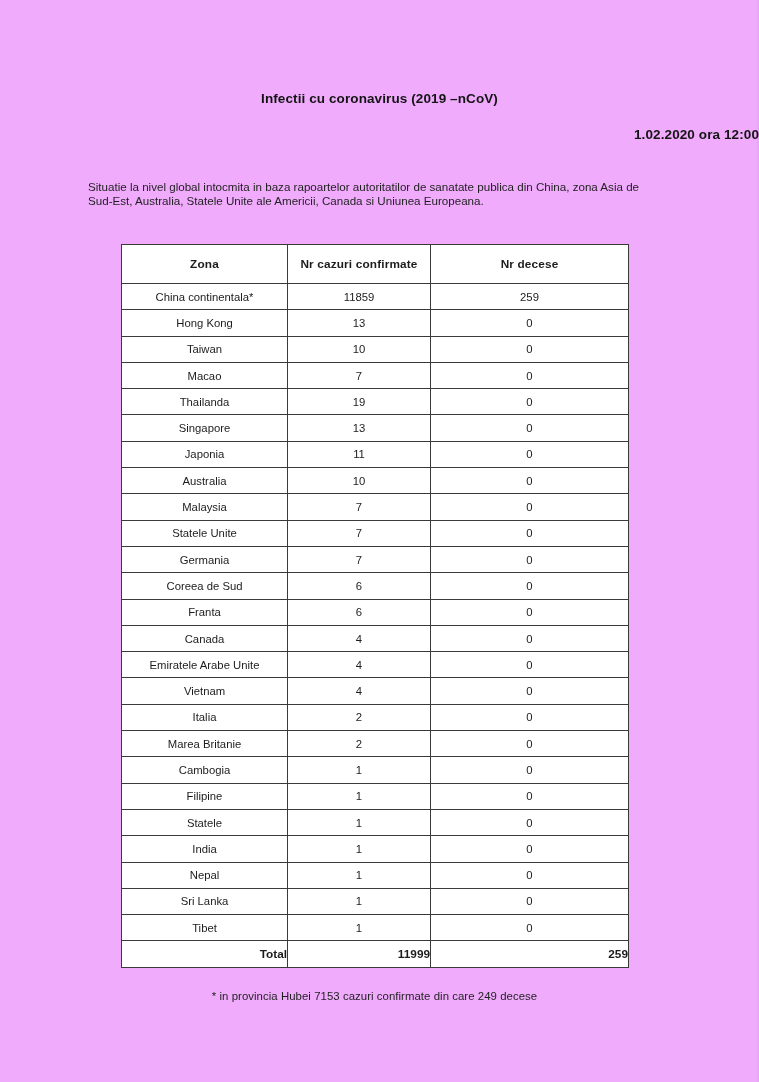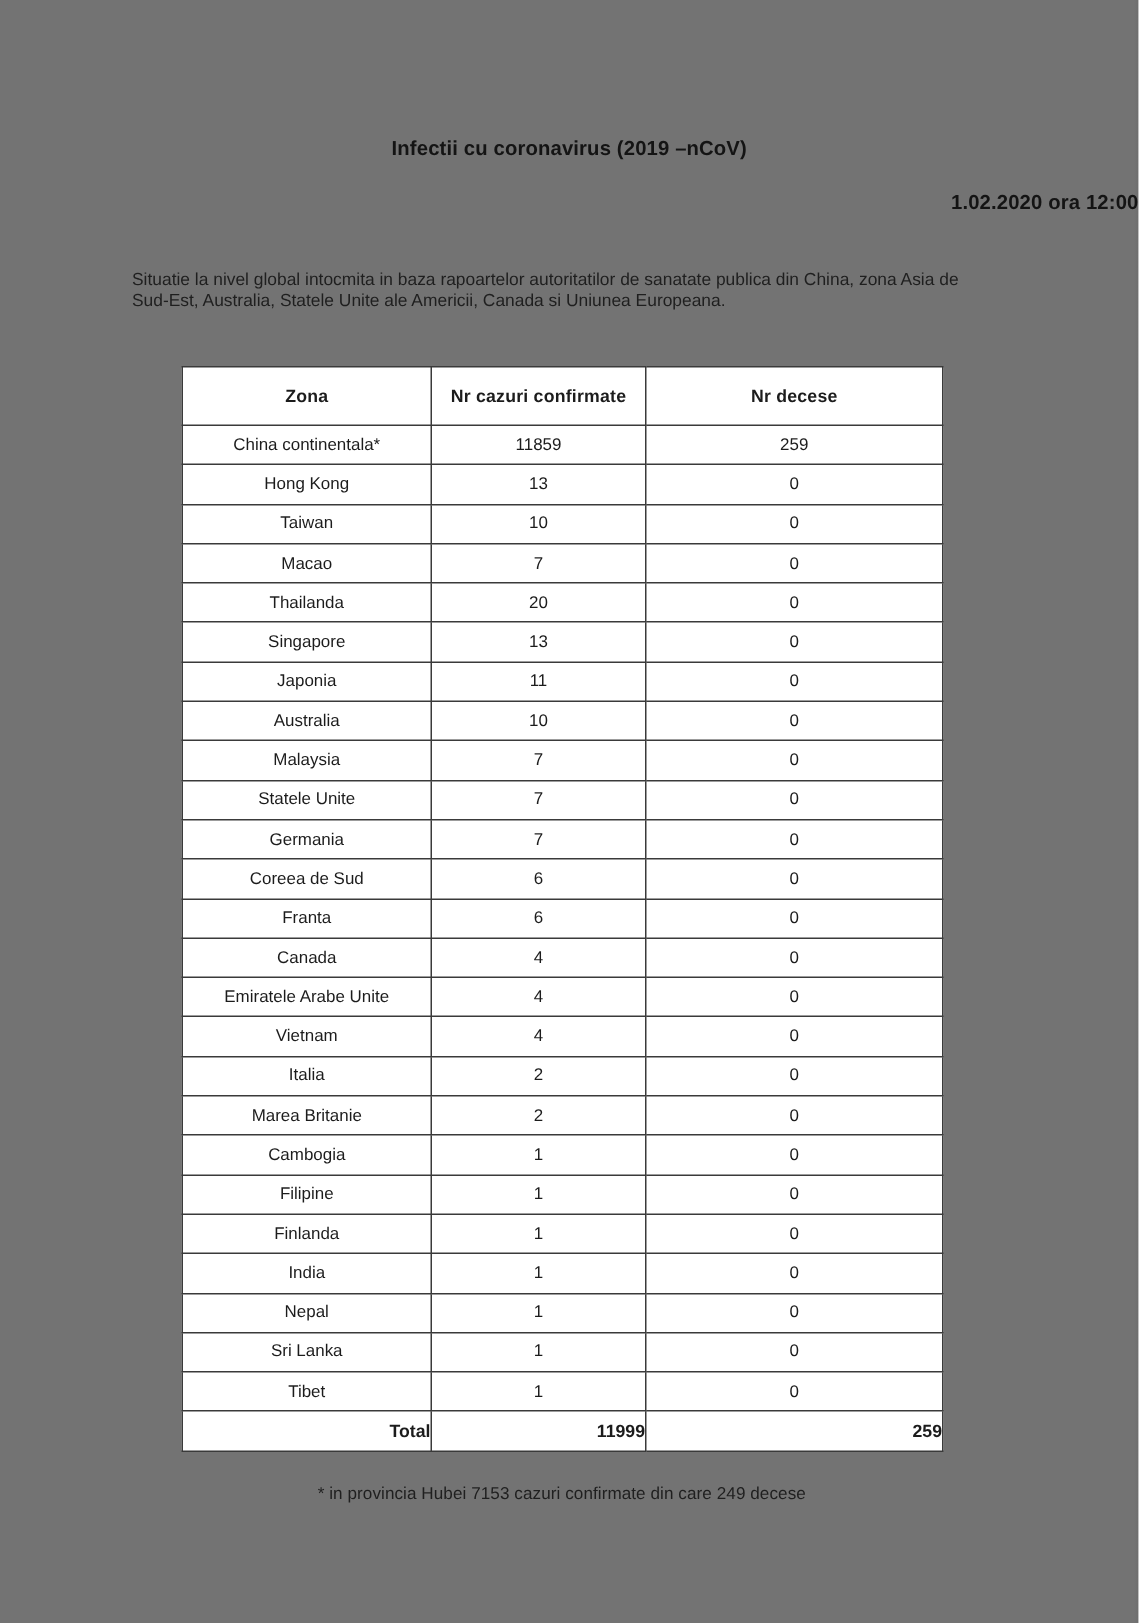--- a/index.html
+++ b/index.html
@@ -12,21 +12,21 @@
     height: 1082px;
     position: relative;
     font-family: "Liberation Sans", sans-serif;
     color: #1a1a1a;
     -webkit-font-smoothing: antialiased;
   }
 
   #page {
     position: absolute;
     inset: 0;
-    background: #737373;
+    background: #f0abfc;
     overflow: hidden;
   }
 
   
   #page::after {
     content: "";
     position: absolute;
     top: 0;
     right: 0;
     width: 3px;
@@ -179,21 +179,21 @@
               <td>10</td>
               <td>0</td>
             </tr>
             <tr>
               <td>Macao</td>
               <td>7</td>
               <td>0</td>
             </tr>
             <tr>
               <td>Thailanda</td>
-              <td>20</td>
+              <td>19</td>
               <td>0</td>
             </tr>
             <tr>
               <td>Singapore</td>
               <td>13</td>
               <td>0</td>
             </tr>
             <tr>
               <td>Japonia</td>
               <td>11</td>
@@ -258,21 +258,21 @@
               <td>Cambogia</td>
               <td>1</td>
               <td>0</td>
             </tr>
             <tr>
               <td>Filipine</td>
               <td>1</td>
               <td>0</td>
             </tr>
             <tr>
-              <td>Finlanda</td>
+              <td>Statele</td>
               <td>1</td>
               <td>0</td>
             </tr>
             <tr>
               <td>India</td>
               <td>1</td>
               <td>0</td>
             </tr>
             <tr>
               <td>Nepal</td>

